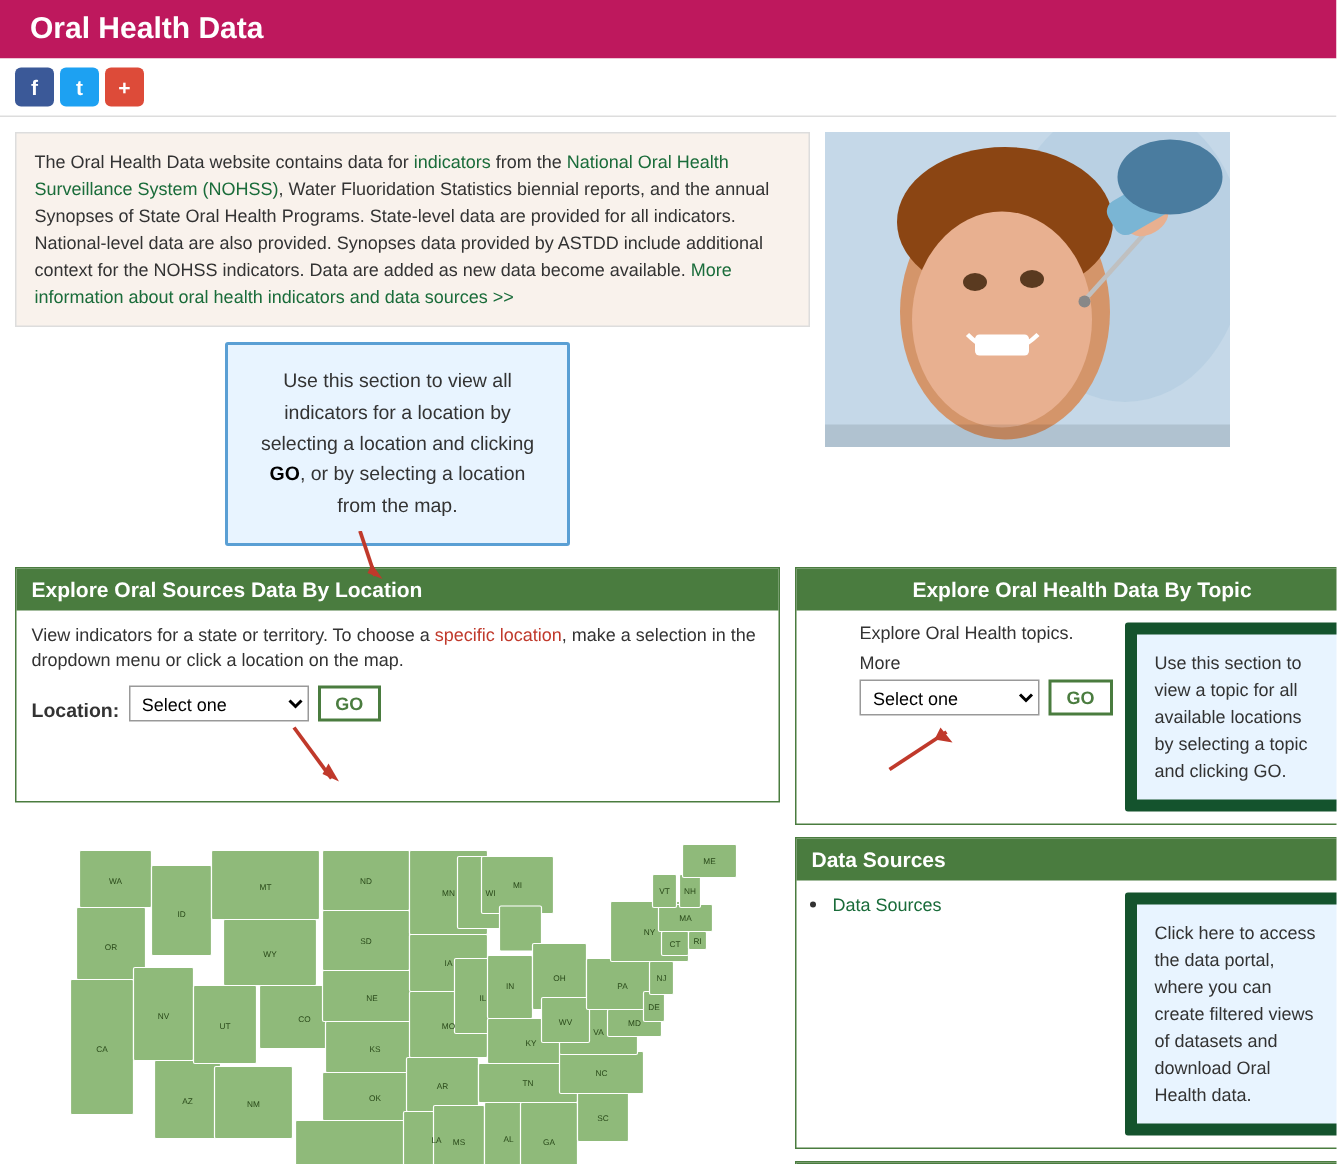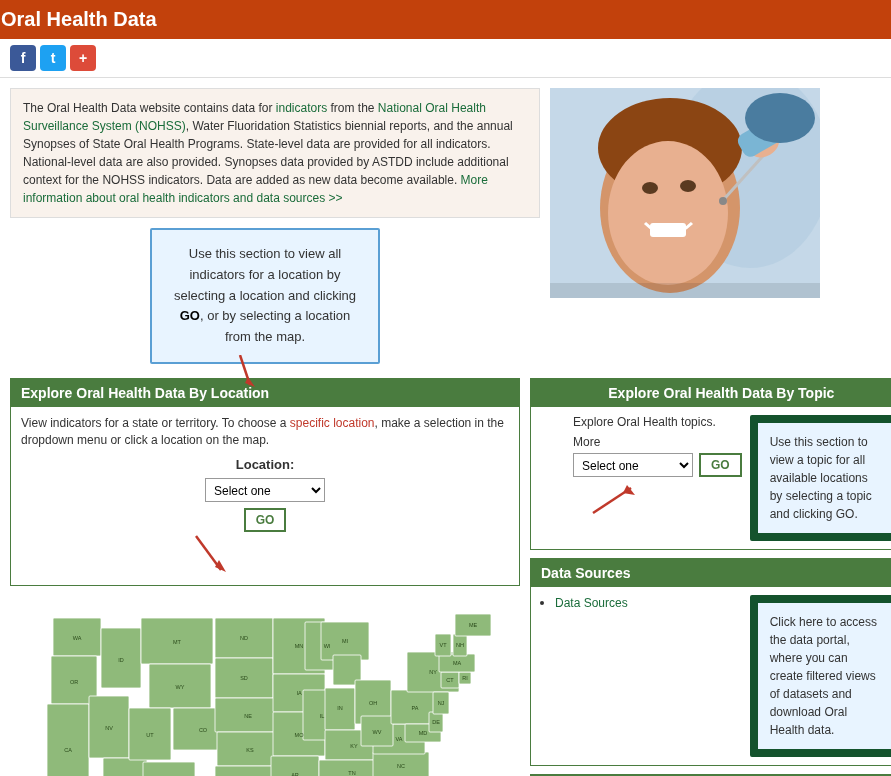--- a/index.html
+++ b/index.html
@@ -1,19 +1,19 @@
 <!DOCTYPE html>
 <html><head>
   <meta charset="utf-8">
   <style>
     * { box-sizing: border-box; margin: 0; padding: 0; }
     body { font-family: Arial, sans-serif; font-size: 13px; background: #fff; color: #333; width: 891px; }
 
     
-    #header { background: #c2410c; padding: 8px 1px; }
+    #header { background: #be185d; padding: 8px 20px; }
     #header h1 { color: #fff; font-size: 20px; font-weight: bold; }
 
     
     #social-bar { display: flex; gap: 4px; padding: 6px 10px; background: #fff; border-bottom: 1px solid #ddd; }
     .social-btn { width: 26px; height: 26px; border-radius: 4px; display: flex; align-items: center; justify-content: center; font-weight: bold; font-size: 14px; color: #fff; cursor: pointer; border: none; }
     .social-fb { background: #3b5998; }
     .social-tw { background: #1da1f2; }
     .social-plus { background: #dd4b39; }
 
     
@@ -26,21 +26,21 @@
 
     
     .section-header { background: #4a7c3f; color: #fff; padding: 6px 10px; font-size: 14px; font-weight: bold; margin-bottom: 6px; }
 
     
     #explore-location { border: 1px solid #4a7c3f; margin-bottom: 10px; }
     #explore-location .section-header { margin-bottom: 0; }
     #explore-location-body { padding: 8px 10px; }
     #explore-location-body p { font-size: 12px; margin-bottom: 8px; line-height: 1.4; }
     #explore-location-body p a { color: #c0392b; }
-    .location-row { display: flex; align-items: center; gap: 6px; margin-bottom: 6px; flex-direction: column; }
+    .location-row { display: flex; align-items: flex-end; gap: 6px; margin-bottom: 6px; }
     .location-label { font-weight: bold; font-size: 13px; }
     .select-box { height: 24px; border: 1px solid #999; font-size: 12px; padding: 4px 4px; background: #fff; }
     .go-btn { background: #fff; border: 2px solid #4a7c3f; color: #4a7c3f; font-weight: bold; padding: 2px 10px; height: 24px; cursor: pointer; font-size: 12px; }
 
     
     #map-area { padding: 4px 10px 10px; }
     #us-map-svg { width: 490px; height: 290px; }
 
     
     #explore-topic { border: 1px solid #4a7c3f; margin-bottom: 8px; }
@@ -141,21 +141,21 @@
       <rect x="0" y="195" width="270" height="15" fill="rgba(0,0,0,0.1)"></rect>
     </svg>
   </div>
 </div>
 
 <div id="two-col">
 
   <div id="left-section">
     <div id="explore-location">
       <div class="section-header">
-        <span>Explore Oral Health Data By Location</span>
+        <span>Explore Oral Sources Data By Location</span>
       </div>
       <div id="explore-location-body">
         <p>View indicators for a state or territory. To choose a <a style="color:#c0392b;">specific location</a>, make a selection in the dropdown menu or click a location on the map.</p>
         <div class="location-row">
           <span class="location-label">Location:</span>
           <select class="select-box" style="width:120px;">
             <option>Select one</option>
           </select>
           <button class="go-btn">GO</button>
         </div>

